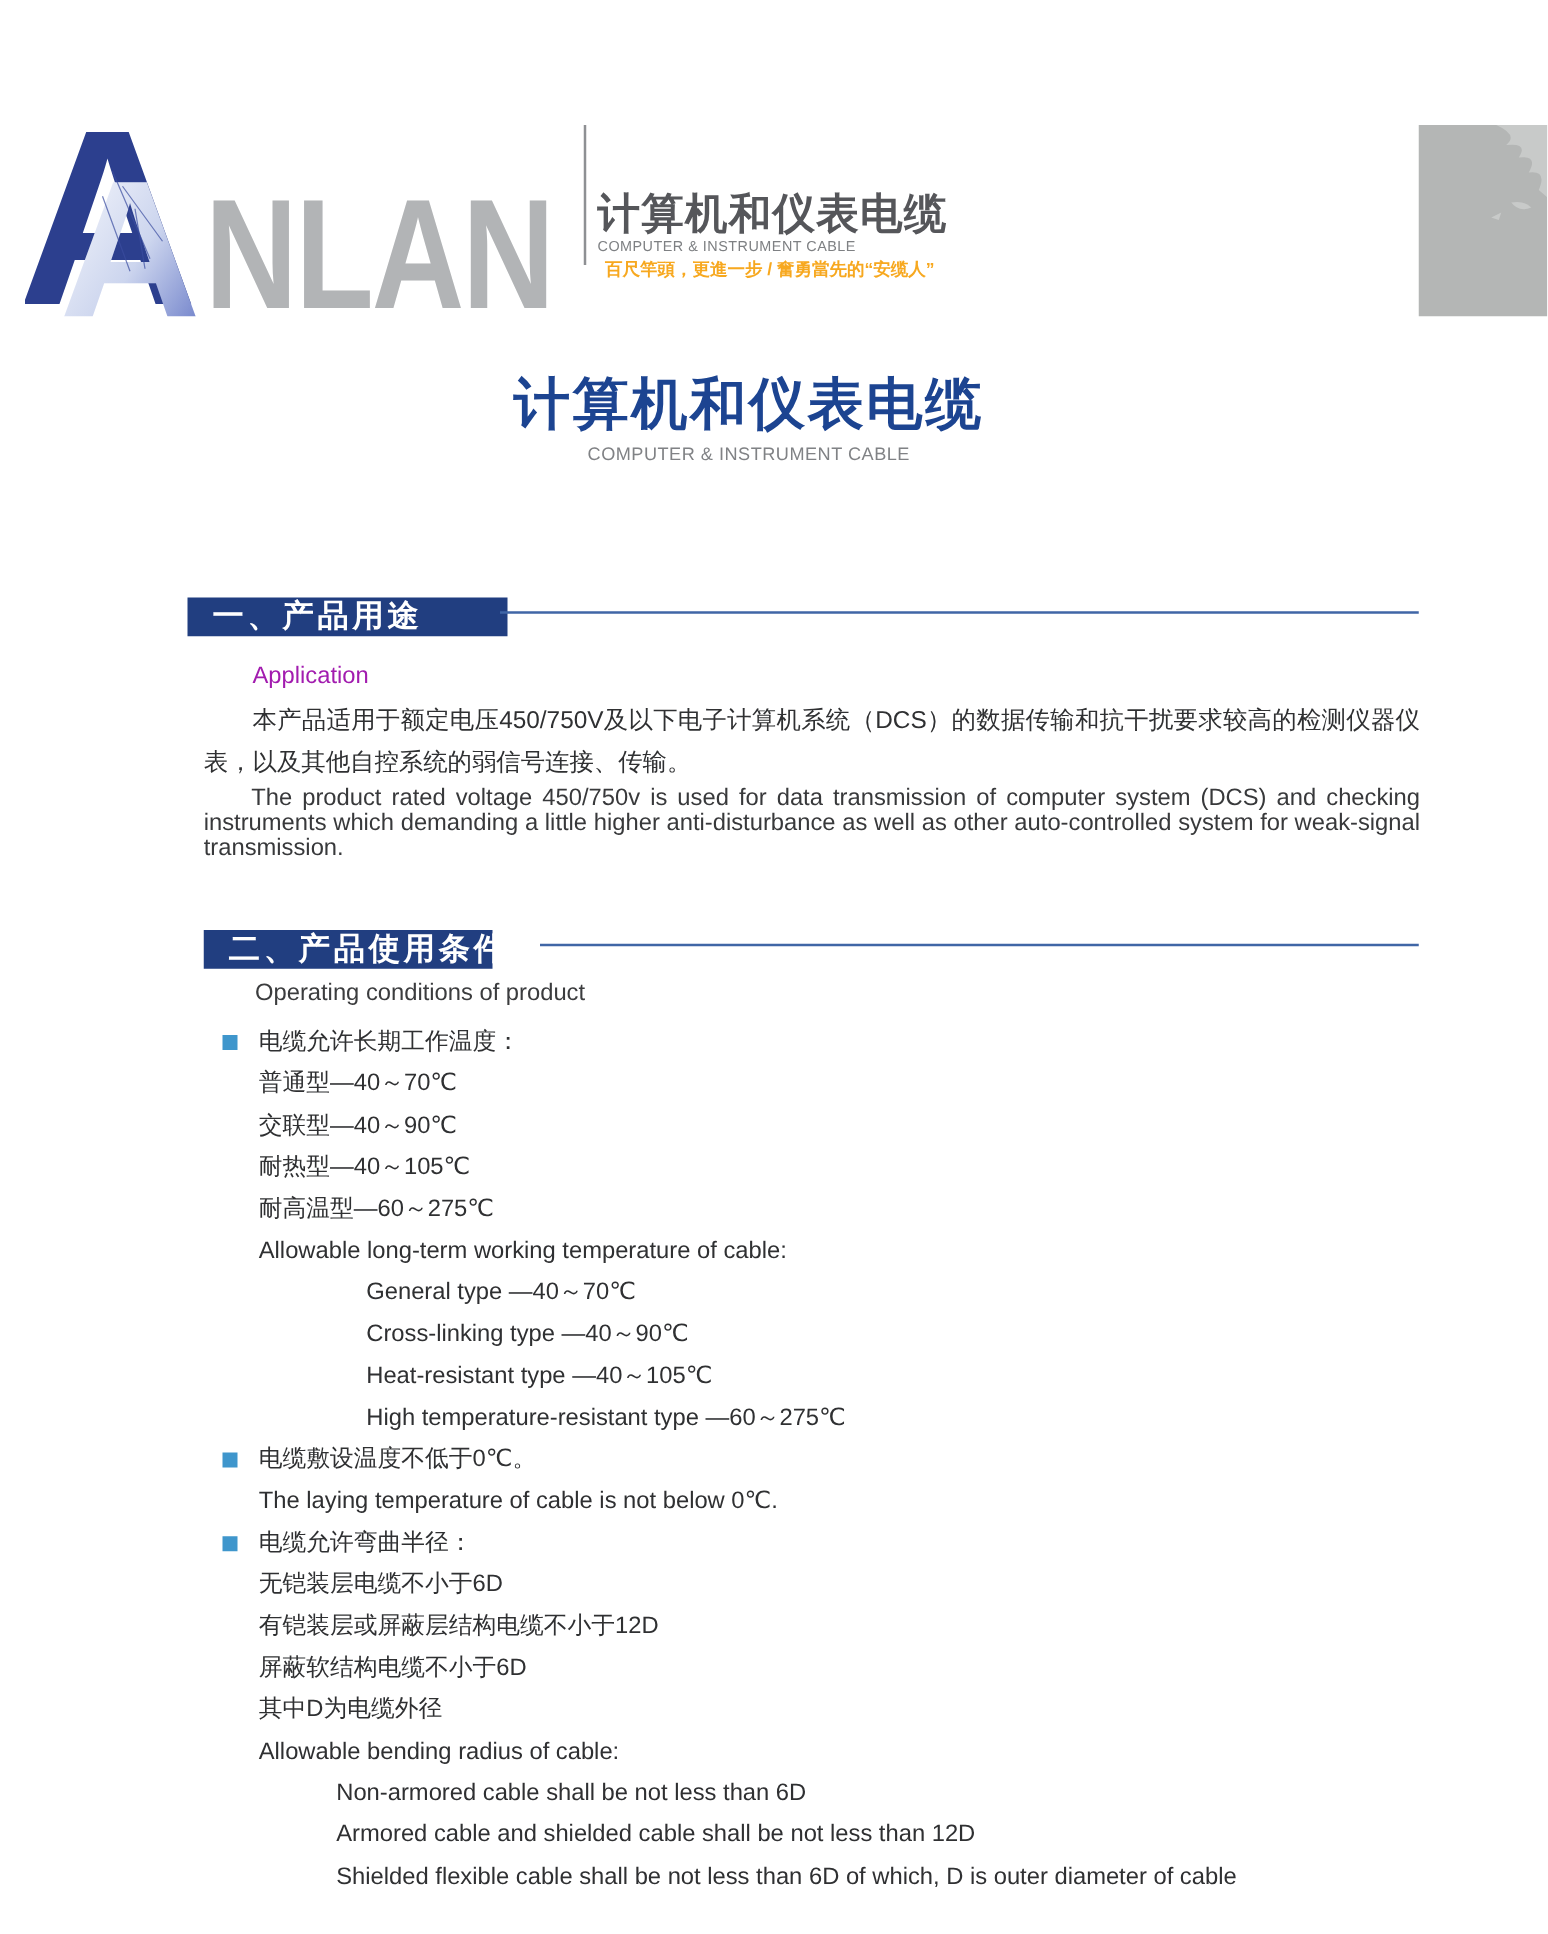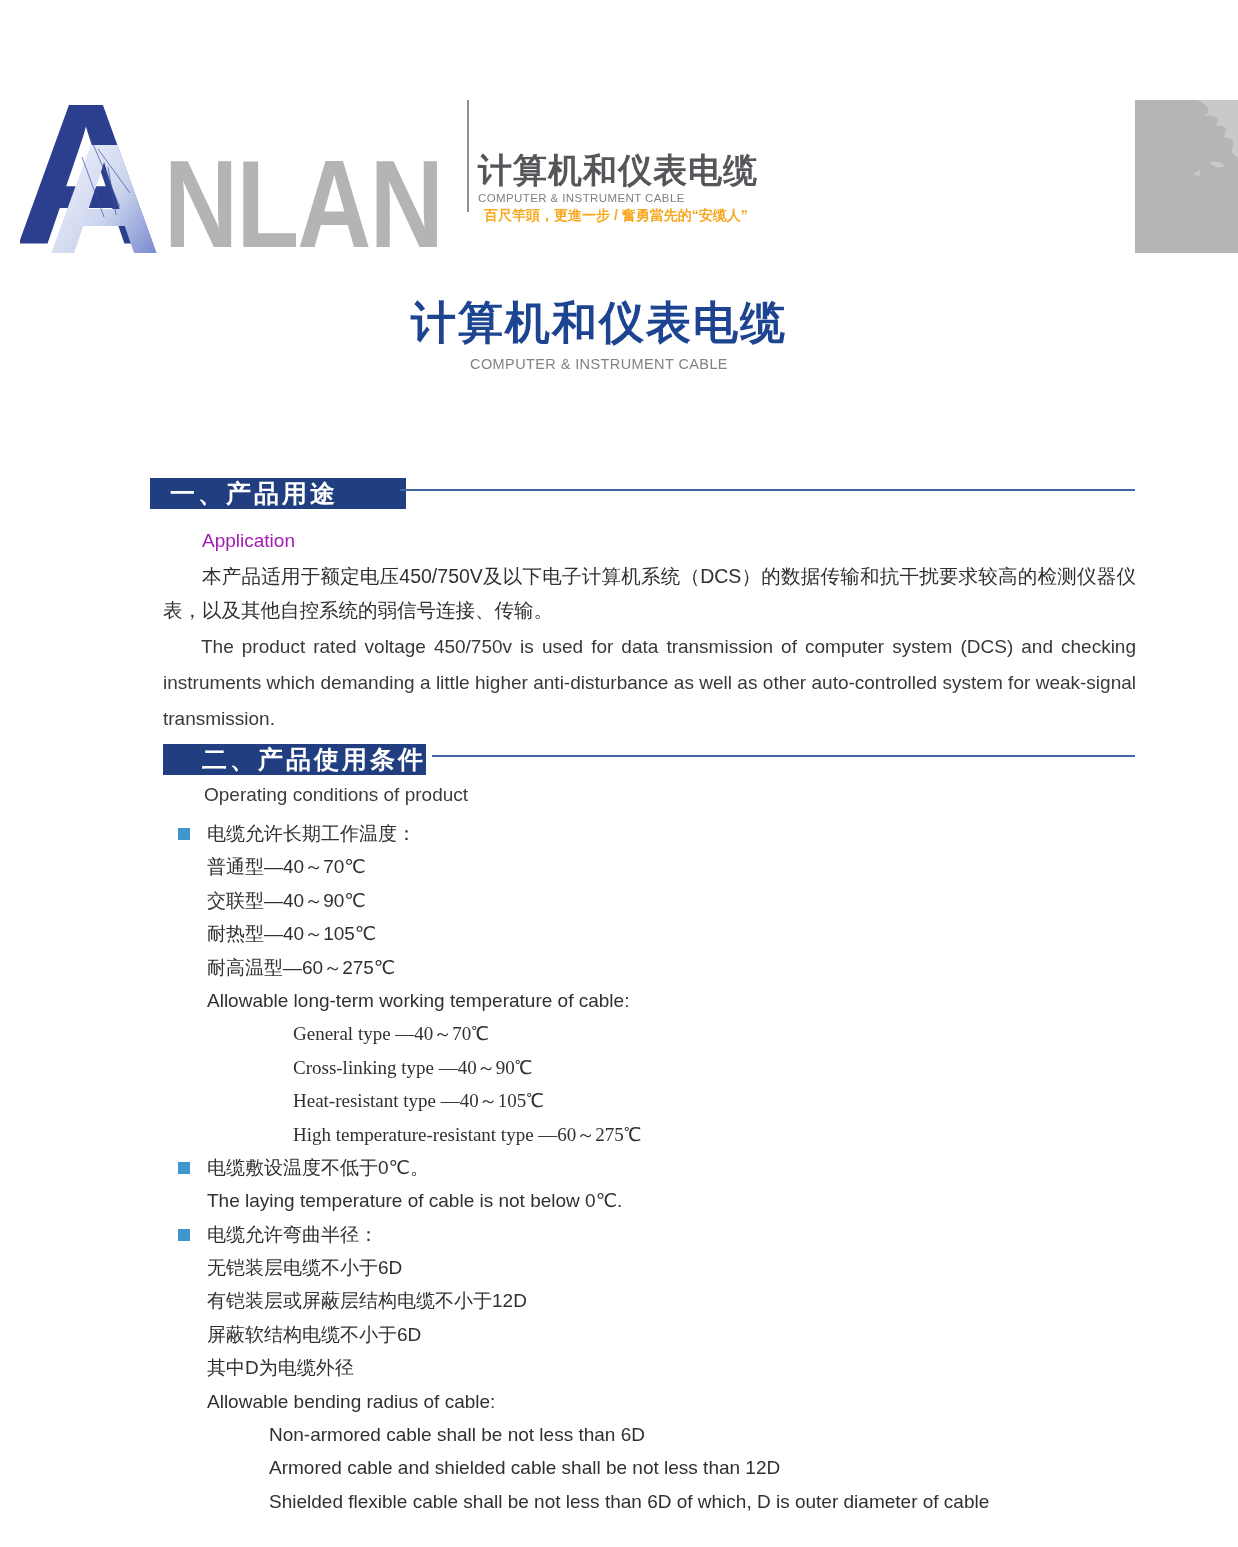--- a/index.html
+++ b/index.html
@@ -26,39 +26,39 @@
   .main-title-cn { position:absolute; left:0; top:293px; width:1198px; text-align:center;
                    font-size:45px; font-weight:700; color:#1c4491; letter-spacing:2px; }
   .main-title-en { position:absolute; left:0; top:356px; width:1198px; text-align:center;
                    font-size:14.5px; color:#808285; letter-spacing:0.4px; }
 
   
   .band { position:absolute; height:31px; background:#213e80; color:#ffffff;
           font-size:25px; font-weight:700; letter-spacing:3px; line-height:30px;
           padding-left:20px; white-space:nowrap; }
   .band1 { left:150px; top:478px; width:256px; }
-  .band2 { left:163px; top:744px; width:263px;text-align:right; }
+  .band2 { left:163px; top:744px; width:231px; }
   .band-line { position:absolute; height:2px; background:#4066a6; }
   .line1 { left:400px; top:489px; width:735px; }
   .line2 { left:432px; top:755px; width:703px; }
   .sub1 { position:absolute; left:202px; top:530px; font-size:19px; color:#a21caf; }
   .sub2 { position:absolute; left:204px; top:784px; font-size:19px; color:#3b3c3e; }
 
   
   .para-cn { position:absolute; left:163px; top:559px; width:973px; font-size:19.5px;
              color:#2f3032; line-height:34px; text-align:justify; text-indent:2em; }
   .para-en { position:absolute; left:163px; top:629px; width:973px; font-size:19px;
-             color:#38393b; line-height:36px; text-align:justify; text-indent:2em; }
+             color:#38393b; line-height:20px; text-align:justify; text-indent:2em; }
 
   
   .cond-list { position:absolute; left:163px; top:817px; width:990px; }
   .li { position:relative; height:33.4px; line-height:33.4px; font-size:19px;
         color:#2f3032; padding-left:44px; white-space:nowrap; }
   .li.ind1 { padding-left:106px; }
-  .li.ind2 { padding-left:130px;font-family:Liberation Serif, serif; }
+  .li.ind2 { padding-left:130px; }
   .sq { position:absolute; left:15px; top:11px; width:12px; height:12px; background:#3f96cc; }
 
   
   svg text { font-family:"Liberation Sans","DejaVu Sans",sans-serif; }
 </style>
 </head>
 <body>
 
 <div class="page">
 

